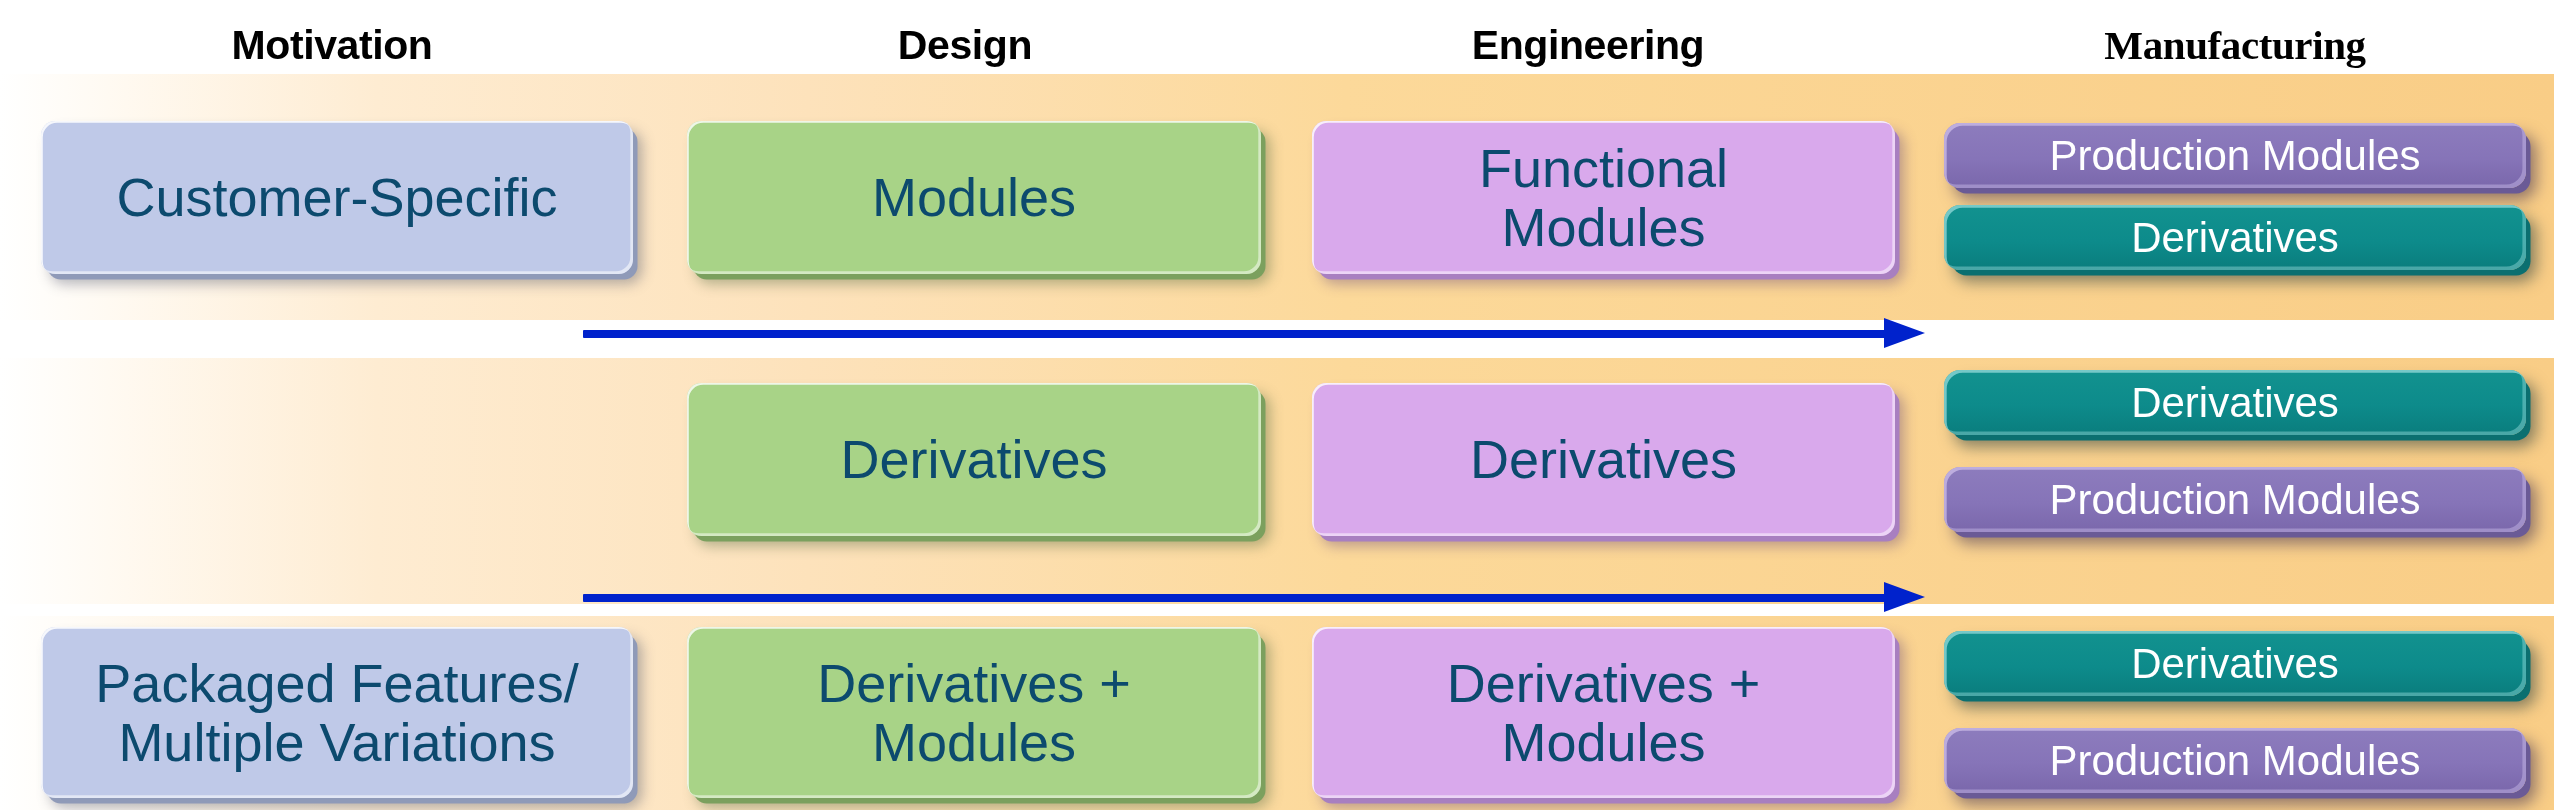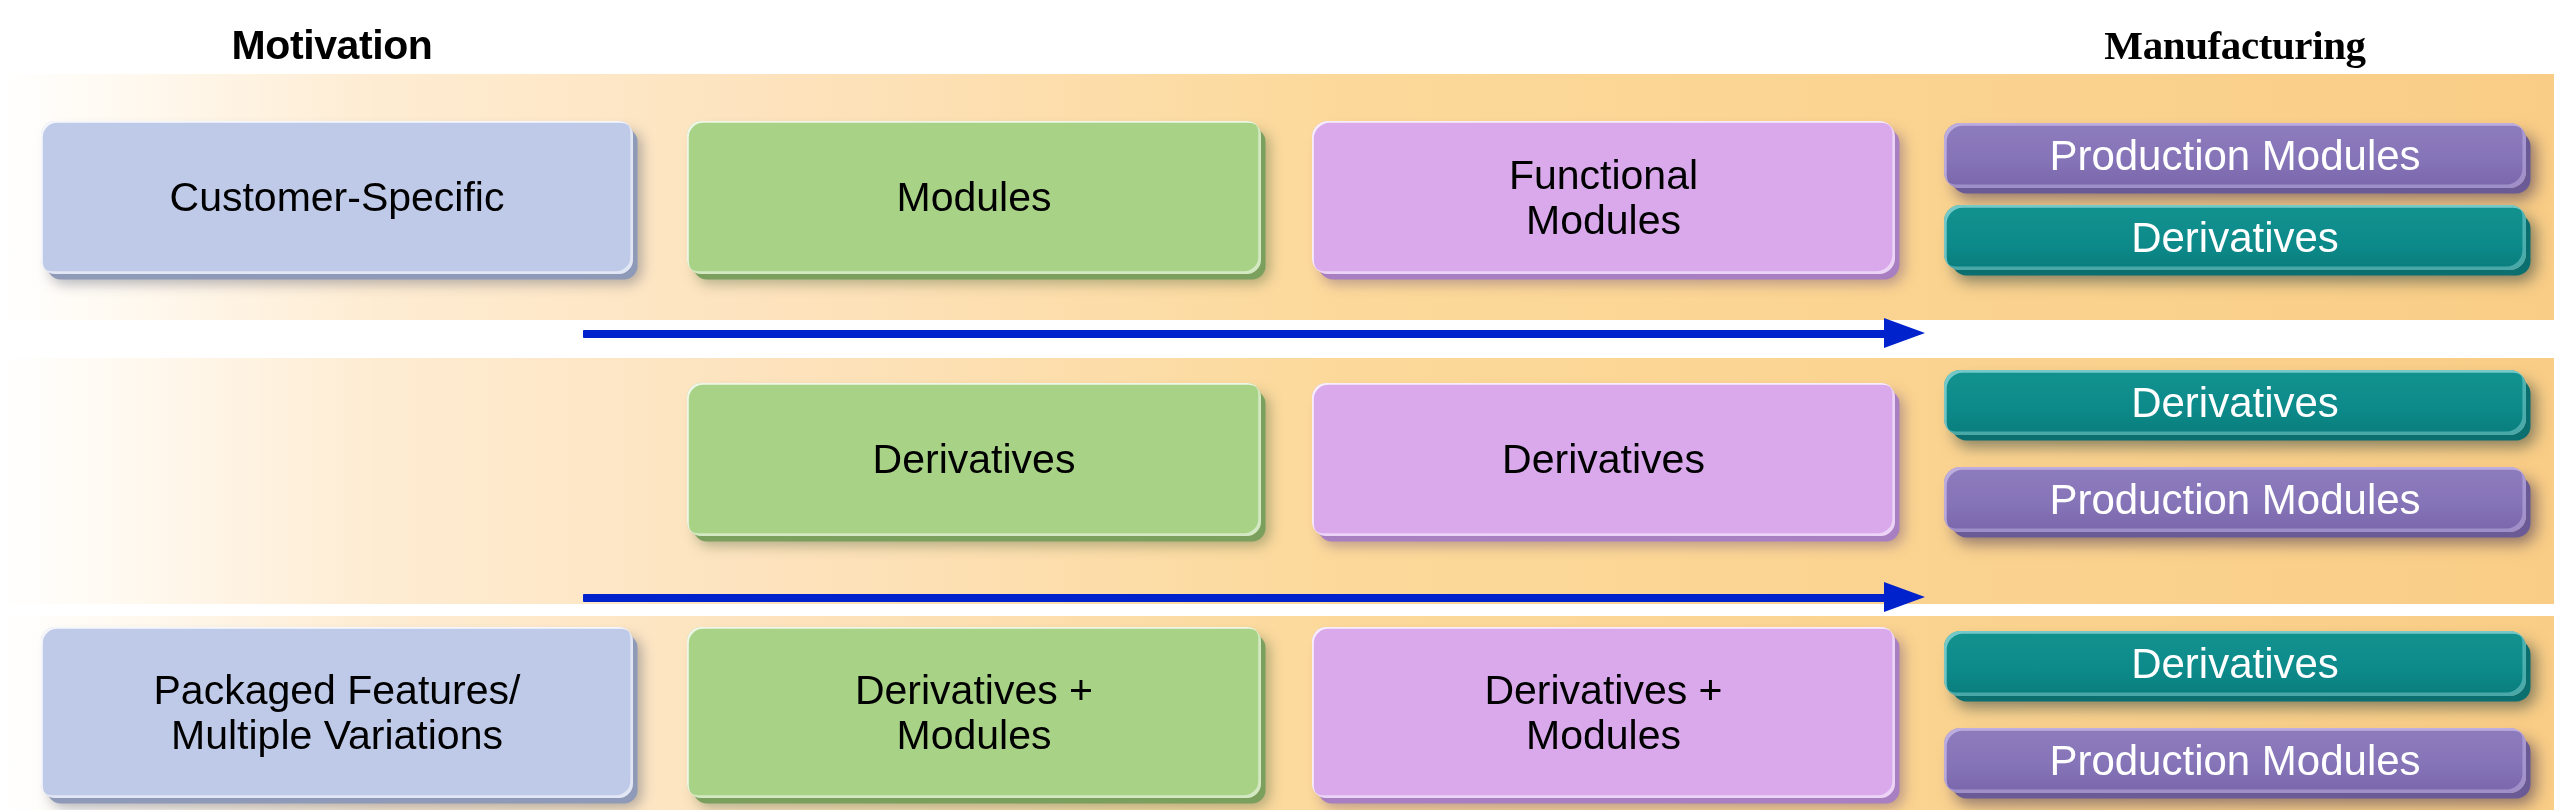--- a/index.html
+++ b/index.html
@@ -18,21 +18,21 @@
             #ffffff 0px, #fffaf2 108px, #feecd2 377px,
             #fde2bb 808px, #fcd99a 1346px, #f9cd86 2554px);}
 
   
   .box{position:absolute;border-radius:14.4px;
        display:flex;align-items:center;justify-content:center;
        text-align:center;box-sizing:border-box;}
   .box .lbl{position:relative;z-index:3;line-height:1.08;padding:0 9px;}
 
   
-  .light{font-size:41px;color:#000000;}
+  .light{font-size:54px;color:#0c4a6e;}
   .light::before{content:"";position:absolute;inset:0;border-radius:14.4px;
        z-index:1;}
   .blue  {background:#bfc9e8;
           box-shadow: 5.4px 6.3px 0 -0.9px #8f9ab8, 9px 10px 12.6px rgba(90,95,115,.45),
                       inset 1.8px 1.8px 0 rgba(255,255,255,.85),
                       inset -2.7px -2.7px 0 rgba(255,255,255,.55);}
   .green {background:#a8d387;
           box-shadow: 5.4px 6.3px 0 -0.9px #7ba05e, 9px 10px 12.6px rgba(90,110,70,.45),
                       inset 1.8px 1.8px 0 rgba(255,255,255,.80),
                       inset -2.7px -2.7px 0 rgba(255,255,255,.50);}
@@ -60,33 +60,35 @@
                border-top:15.3px solid transparent;
                border-bottom:15.3px solid transparent;
                border-left:41px solid #0022cc;}
 </style>
 </head>
 <body>
 
 <div id="stage">
 
   <div class="hdr" style="left:18px;width:628px;">Motivation</div>
+  <div class="hdr" style="left:669px;width:592px;">Design</div>
+  <div class="hdr" style="left:1292px;width:592px;">Engineering</div>
   <div class="hdr" style="left:1921px;width:628px;font-family:Liberation Serif, serif;">Manufacturing</div>
 
   <div class="band" style="top:50px;height:246px;"></div>
 
   <div class="box light blue" style="left:41px;top:97px;width:592px;height:153px;">
     <span class="lbl">Customer-Specific</span>
   </div>
 
   <div class="box light green" style="left:687px;top:97px;width:574px;height:153px;">
     <span class="lbl">Modules</span>
   </div>
 
-  <div class="box light violet" style="left:1312px;top:97px;width:583px;height:153px;border-radius:16px;">
+  <div class="box light violet" style="left:1312px;top:97px;width:583px;height:153px;">
     <span class="lbl">Functional<br>Modules</span>
   </div>
 
   <div class="box dark plum" style="left:1944px;top:99px;width:582px;height:65px;">
     <span class="lbl">Production Modules</span>
   </div>
   <div class="box dark teal" style="left:1944px;top:181px;width:582px;height:65px;">
     <span class="lbl">Derivatives</span>
   </div>
 

